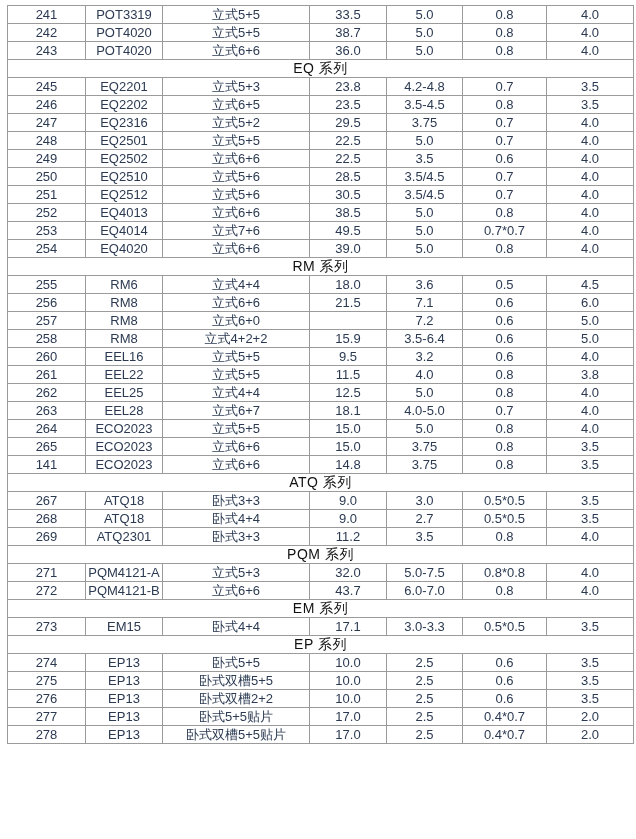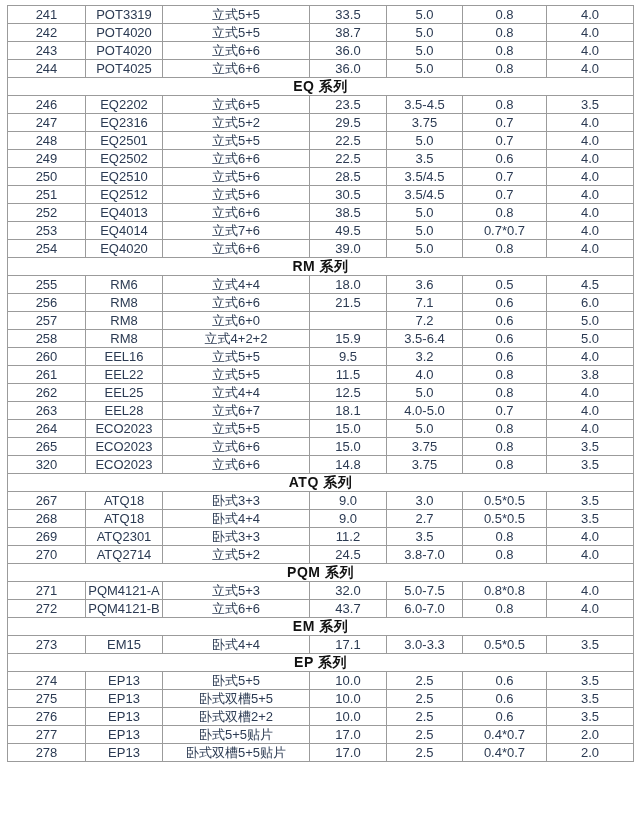--- a/index.html
+++ b/index.html
@@ -28,21 +28,21 @@
     padding: 0;
     text-align: center;
     vertical-align: middle;
     font-size: 13px;
     color: #2b3a52;
     white-space: nowrap;
     overflow: hidden;
     line-height: 17px;
   }
   table.spec td.section-header {
-    font-weight: bold;
+    font-weight: normal;
     font-size: 14px;
     color: #111111;
     letter-spacing: 0.5px;
   }
 </style>
 </head>
 <body>
 
 <div class="table-wrap">
   <table class="spec">
@@ -77,30 +77,30 @@
         <tr>
           <td>243</td>
           <td>POT4020</td>
           <td>立式6+6</td>
           <td>36.0</td>
           <td>5.0</td>
           <td>0.8</td>
           <td>4.0</td>
         </tr>
         <tr>
-          <td>244</td>
-          <td>POT4025</td>
-          <td>立式6+6</td>
-          <td>36.0</td>
-          <td>5.0</td>
-          <td>0.8</td>
-          <td>4.0</td>
-        </tr>
-        <tr>
           <td colspan="7" class="section-header">EQ 系列</td>
+        </tr>
+        <tr>
+          <td>245</td>
+          <td>EQ2201</td>
+          <td>立式5+3</td>
+          <td>23.8</td>
+          <td>4.2-4.8</td>
+          <td>0.7</td>
+          <td>3.5</td>
         </tr>
         <tr>
           <td>246</td>
           <td>EQ2202</td>
           <td>立式6+5</td>
           <td>23.5</td>
           <td>3.5-4.5</td>
           <td>0.8</td>
           <td>3.5</td>
         </tr>
@@ -263,21 +263,21 @@
         <tr>
           <td>265</td>
           <td>ECO2023</td>
           <td>立式6+6</td>
           <td>15.0</td>
           <td>3.75</td>
           <td>0.8</td>
           <td>3.5</td>
         </tr>
         <tr>
-          <td>320</td>
+          <td>141</td>
           <td>ECO2023</td>
           <td>立式6+6</td>
           <td>14.8</td>
           <td>3.75</td>
           <td>0.8</td>
           <td>3.5</td>
         </tr>
         <tr>
           <td colspan="7" class="section-header">ATQ 系列</td>
         </tr>
@@ -302,29 +302,20 @@
         <tr>
           <td>269</td>
           <td>ATQ2301</td>
           <td>卧式3+3</td>
           <td>11.2</td>
           <td>3.5</td>
           <td>0.8</td>
           <td>4.0</td>
         </tr>
         <tr>
-          <td>270</td>
-          <td>ATQ2714</td>
-          <td>立式5+2</td>
-          <td>24.5</td>
-          <td>3.8-7.0</td>
-          <td>0.8</td>
-          <td>4.0</td>
-        </tr>
-        <tr>
           <td colspan="7" class="section-header">PQM 系列</td>
         </tr>
         <tr>
           <td>271</td>
           <td>PQM4121-A</td>
           <td>立式5+3</td>
           <td>32.0</td>
           <td>5.0-7.5</td>
           <td>0.8*0.8</td>
           <td>4.0</td>

